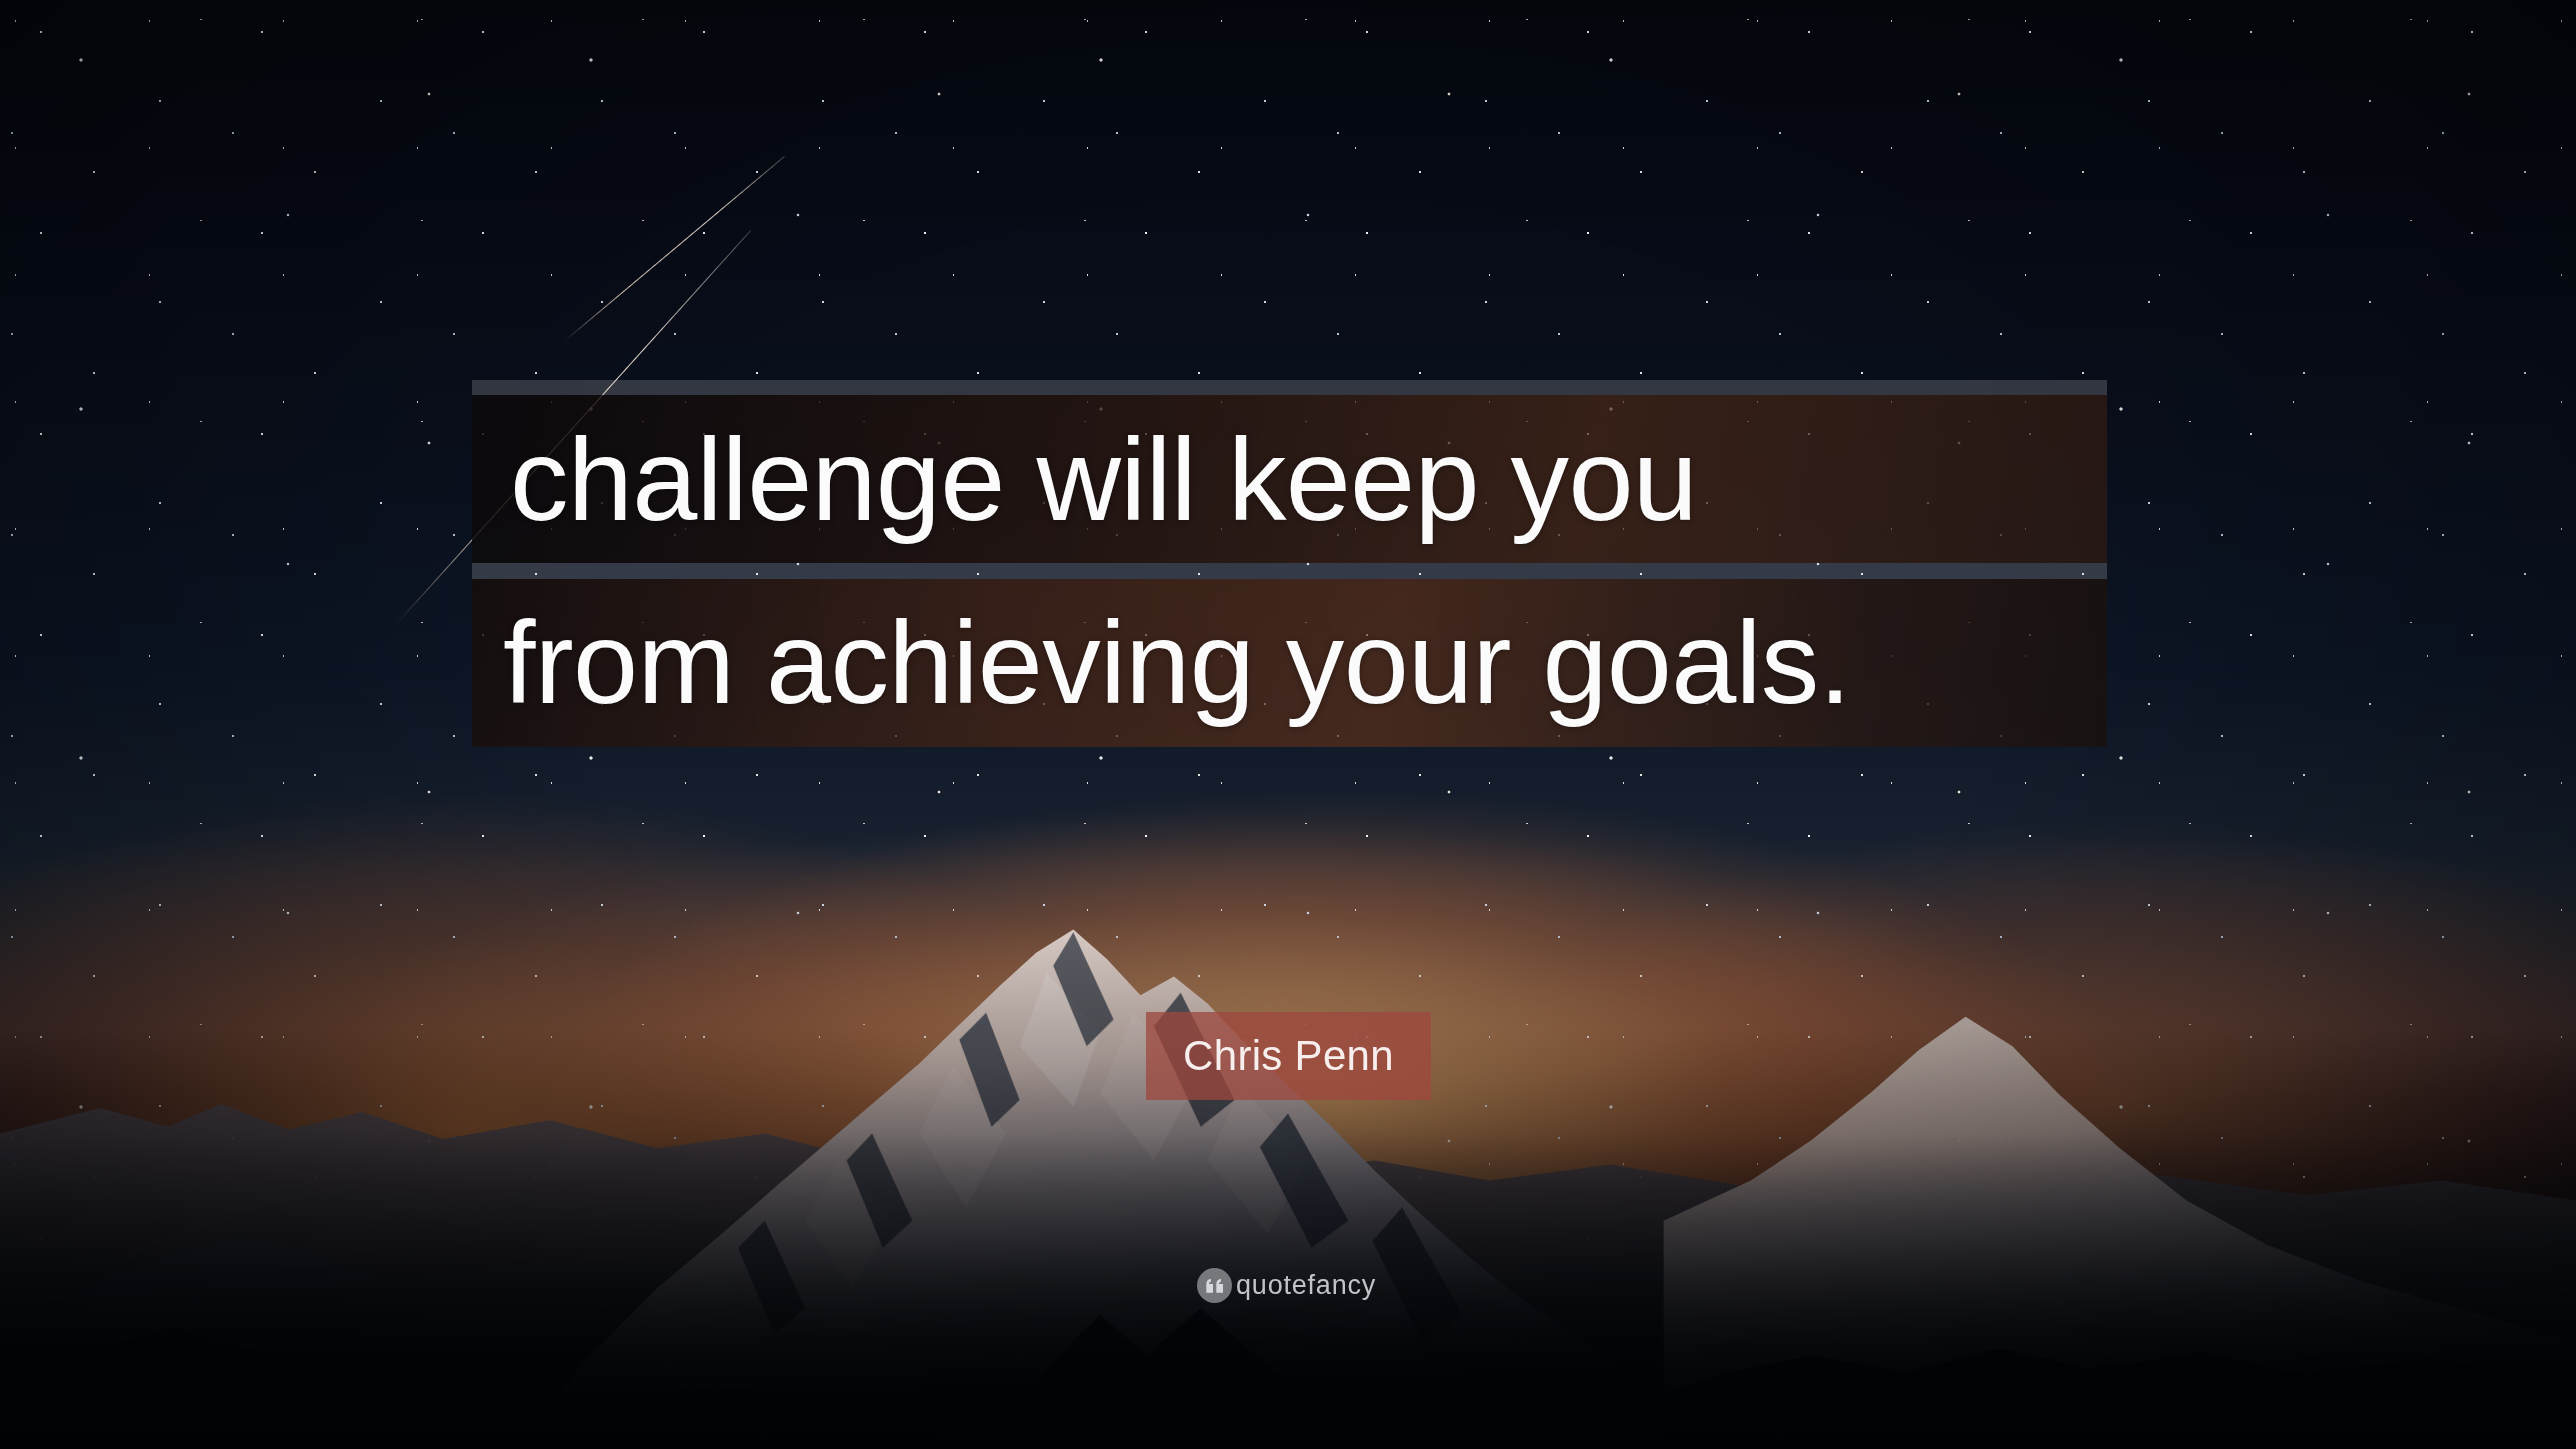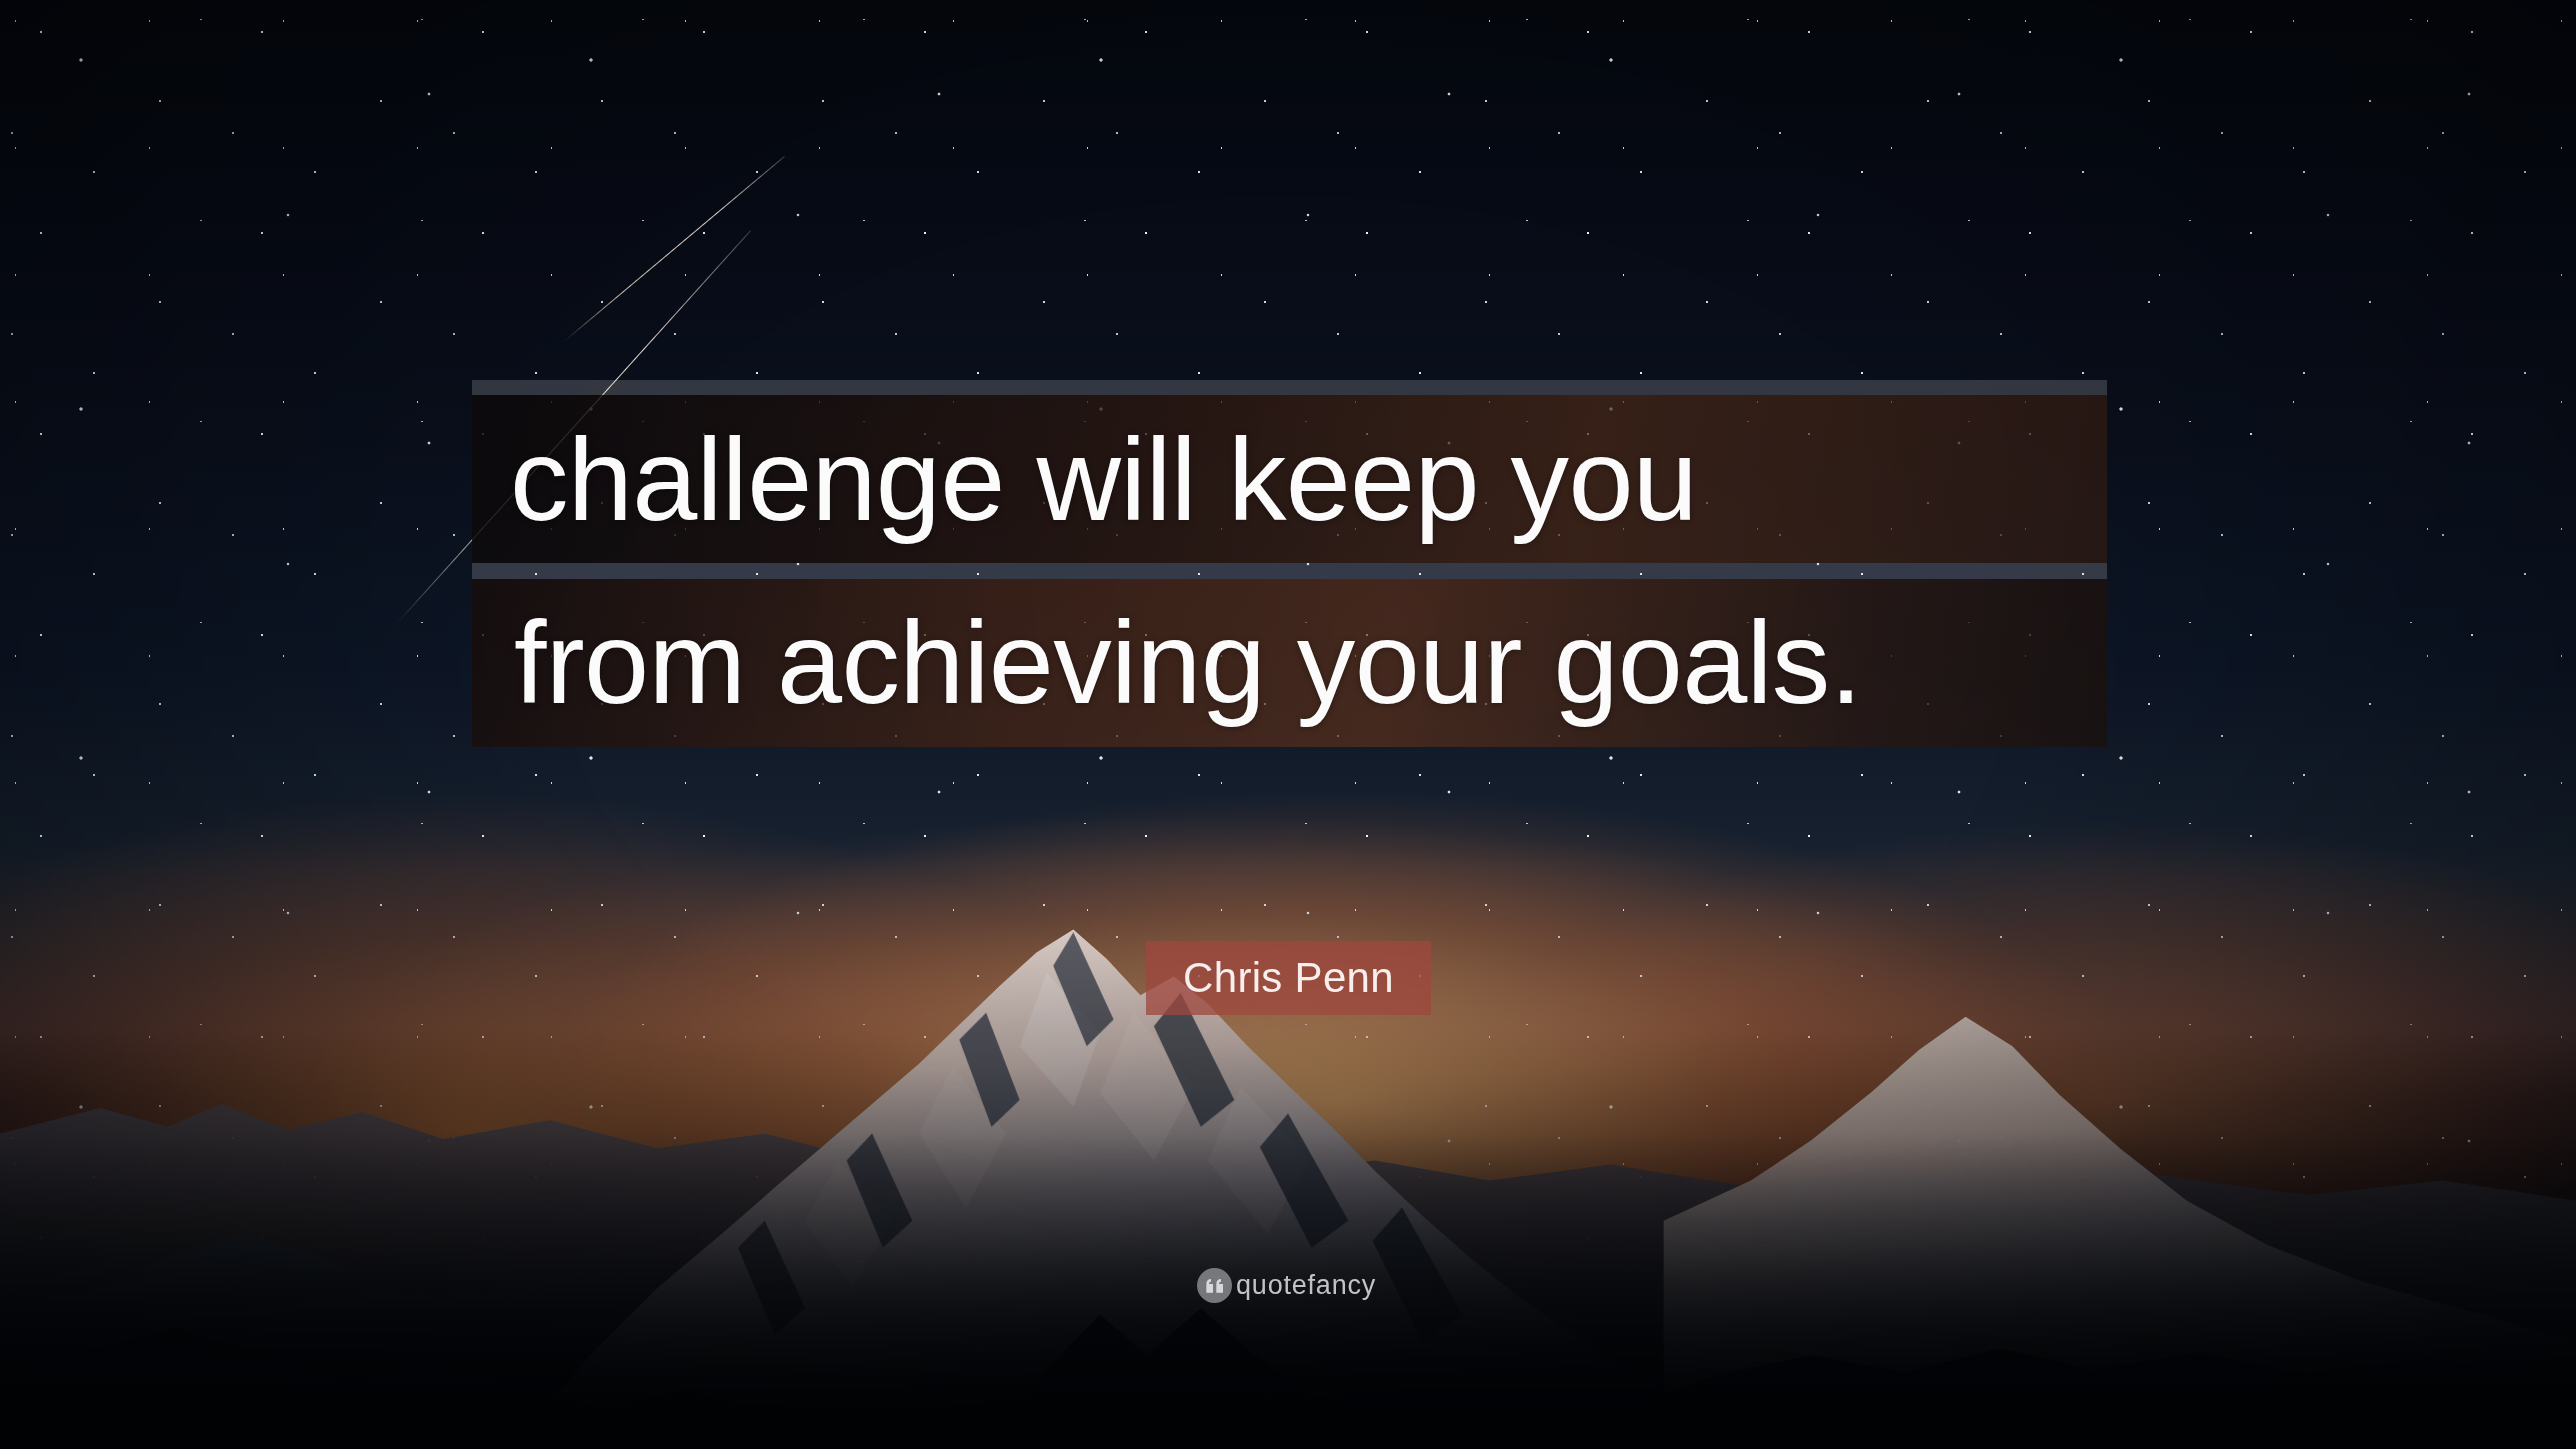--- a/index.html
+++ b/index.html
@@ -171,29 +171,29 @@
     font-size: 117px;
     line-height: 1;
     font-weight: 400;
     letter-spacing: -0.7px;
     white-space: nowrap;
     padding-left: 43px;
     text-shadow: 0 1.3px 6.7px rgba(0,0,0,0.35);
   }
   .quote-line.l1 .quote-text { padding-left: 46px; }
   .quote-line.l2 .quote-text { padding-left: 38px; }
-  .quote-line.l3 .quote-text { padding-left: 42px; }
+  .quote-line.l3 .quote-text { padding-left: 31px; }
 
   
   #author-badge {
     position: absolute;
     left: 1146px;
-    top: 941px;
+    top: 1012px;
     width: 285px;
-    height: 74px;
+    height: 88px;
     background: rgba(158,71,62,0.76);
     display: flex;
     align-items: center;
     justify-content: center;
   }
   #author-name {
     color: #f7eeee;
     font-family: "Liberation Sans", sans-serif;
     font-size: 42px;
     font-weight: 400;

